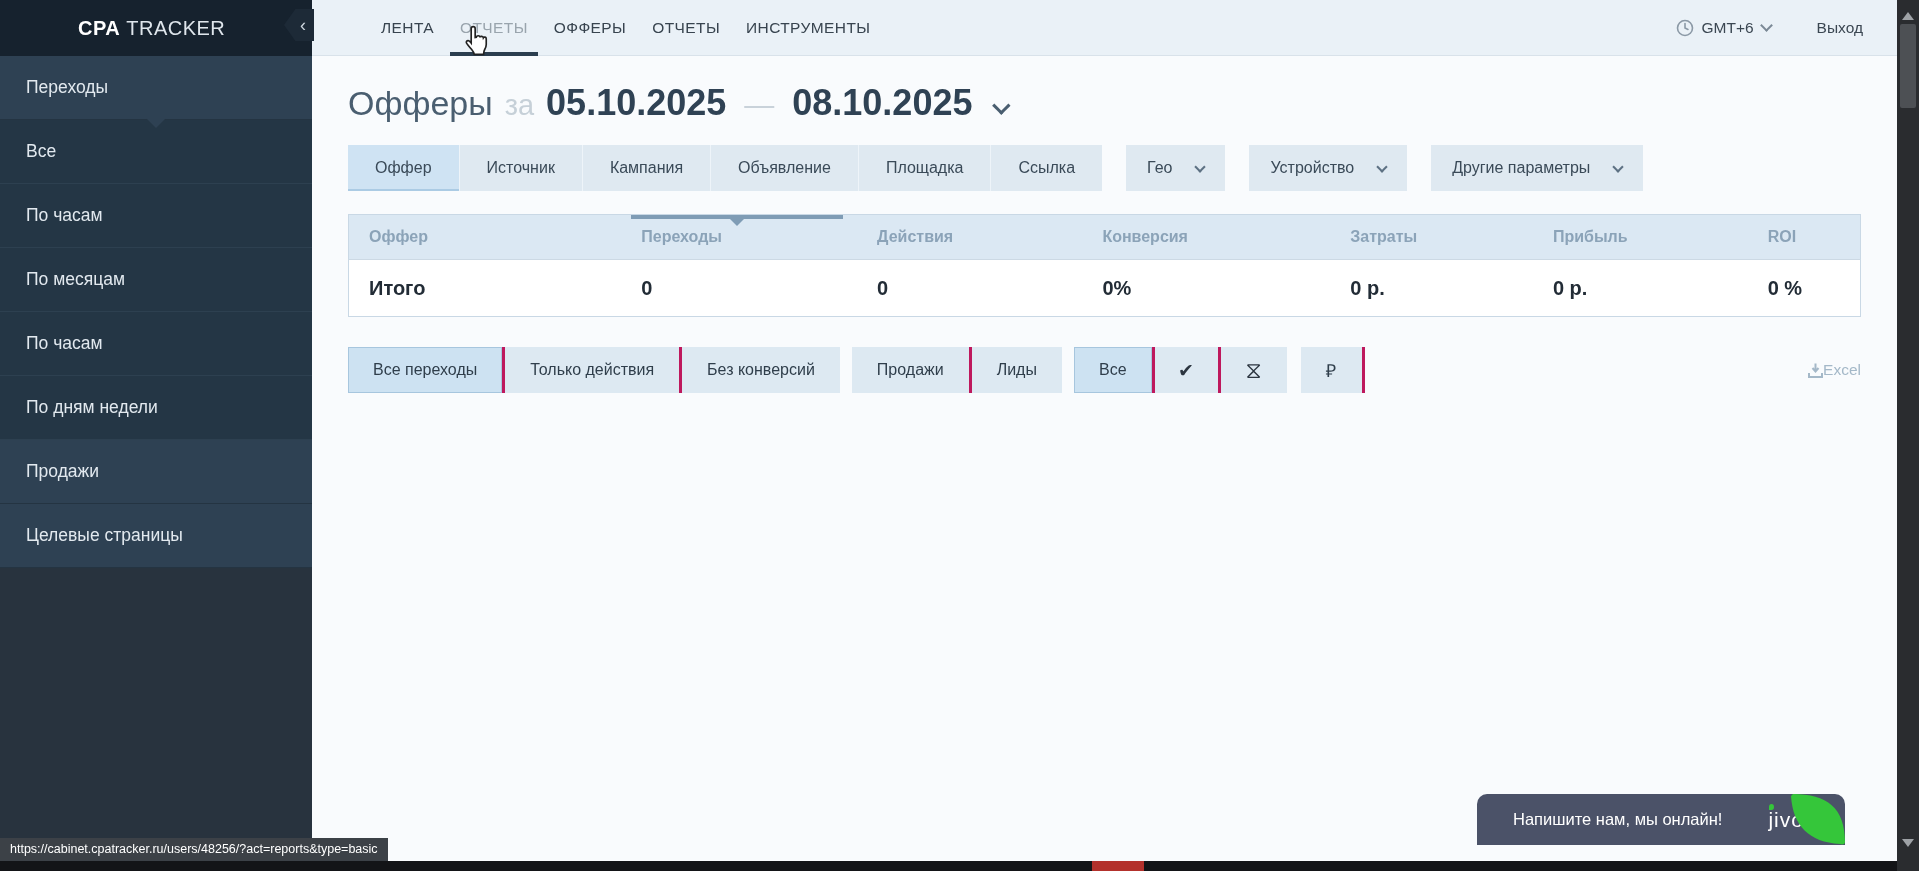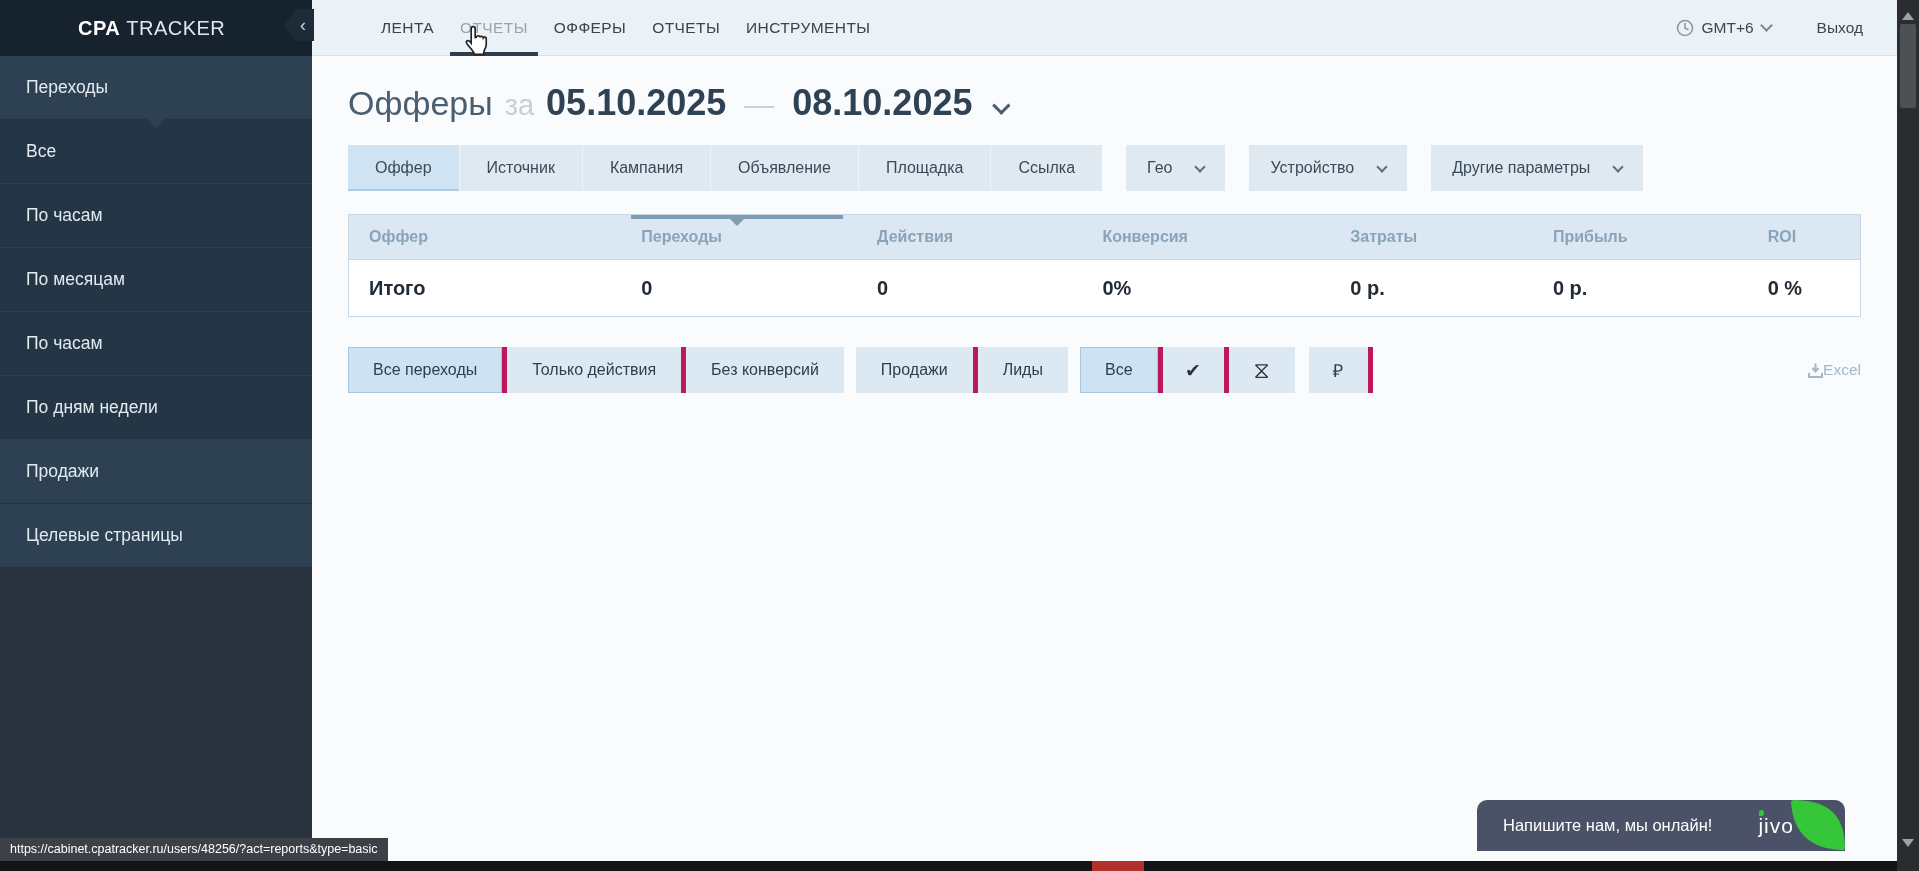--- a/index.html
+++ b/index.html
@@ -67,33 +67,33 @@
   .report-table th:first-child { padding-left:20px; }
   .sort-bar { position:absolute; top:0; left:0; width:212px; height:4px; background:#7f9cb5; }
   .sort-tri { position:absolute; top:4px; left:99px; width:0; height:0; border:7px solid transparent; border-top:7px solid #7f9cb5; }
   .report-table tbody tr { height:57px; background:#fff; }
   .report-table td { font-size:20px; font-weight:bold; color:#222c36; padding-left:10px; border-top:1px solid #ccd9e4; }
   .report-table td:first-child { padding-left:20px; }
 
   
   .filters-row { display:flex; align-items:center; margin-top:30px; }
   .fgroup { display:flex; margin-right:12px; }
-  .fbtn { height:46px; display:flex; align-items:center; justify-content:center; padding:0 25px; background:#dde9f2; font-size:16px; color:#2f3e4b; border-right:5px solid #be185d; cursor:pointer; }
+  .fbtn { height:46px; display:flex; align-items:center; justify-content:center; padding:0 25px; background:#dde9f2; font-size:16px; color:#2f3e4b; border-right:3px solid #be185d; cursor:pointer; }
   .fgroup .fbtn:last-child { border-right:none; }
   .fbtn.active { background:#cde2f2; box-shadow:inset 0 0 0 1px #a7c6de; }
   .fbtn.iconbtn { width:66px; padding:0; font-size:19px; color:#2b3540; }
   .fbtn.iconbtn .hg { font-size:23px; font-weight:normal; }
   .fbtn.standalone { margin-left:2px; width:64px; padding:0; font-size:18px; }
   .excel-link { margin-left:auto; display:flex; align-items:center; color:#a4b8c8; font-size:15.5px; cursor:pointer; }
 
   
   .statusbar { position:absolute; left:0; bottom:10px; height:23px; background:#3c4147; color:#fff; font-size:12.5px;
     line-height:23px; padding:0 10px; z-index:50; white-space:nowrap; }
-  .jivo { position:absolute; right:74px; bottom:20px; width:368px; height:51px; background:#4b5268;
-    border-radius:10px 10px 0 0; display:flex; align-items:center; padding-left:26px; z-index:40; cursor:pointer; }
+  .jivo { position:absolute; right:74px; bottom:26px; width:368px; height:51px; background:#4b5268;
+    border-radius:10px 10px 0 0; display:flex; align-items:center; padding-left:36px; z-index:40; cursor:pointer; }
   .jivo-msg { color:#fff; font-size:16.5px; }
   .jivo-logo { color:#fff; font-size:21px; letter-spacing:1px; margin-left:46px; position:relative; font-weight:500; }
   .jivo-logo::before { content:""; position:absolute; left:1px; top:-4px; width:5px; height:6px; background:#35c63a; border-radius:50% 50% 50% 0; }
   .jivo-leaf { position:absolute; right:-2px; top:0; width:56px; height:51px; }
   .bottombar { position:absolute; left:0; bottom:0; width:100%; height:10px; background:#131417; z-index:30; }
   .task-sliver { position:absolute; left:1092px; top:0; width:52px; height:10px; background:#b3312c; }
   .scrollbar { position:absolute; right:0; top:0; width:22px; height:871px; background:#2a2c2f; z-index:60; }
   .sb-up { position:absolute; top:6px; left:5px; width:0; height:0; border:6px solid transparent; border-bottom:8px solid #9ea2a6; cursor:pointer; }
   .sb-thumb { position:absolute; top:24px; left:3px; width:16px; height:84px; background:#4d5054; border-radius:2px; cursor:pointer; }
   .sb-down { position:absolute; bottom:18px; left:5px; width:0; height:0; border:6px solid transparent; border-top:8px solid #9ea2a6; cursor:pointer; }

